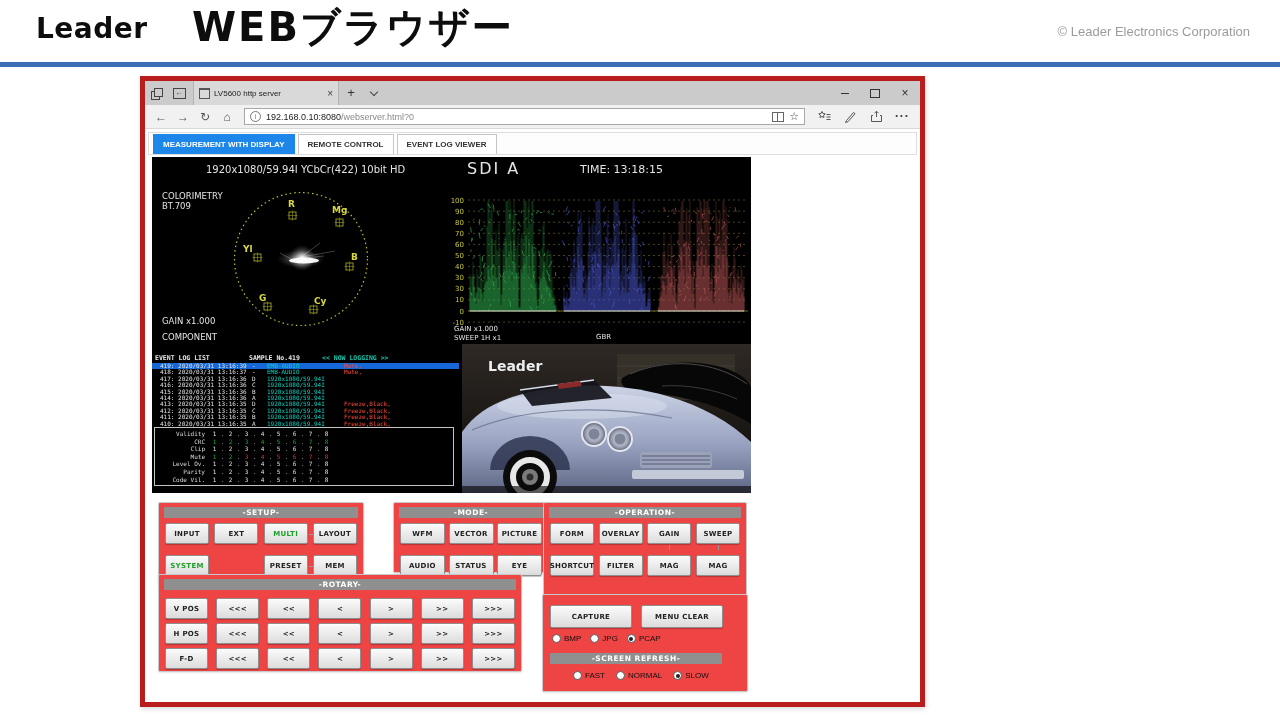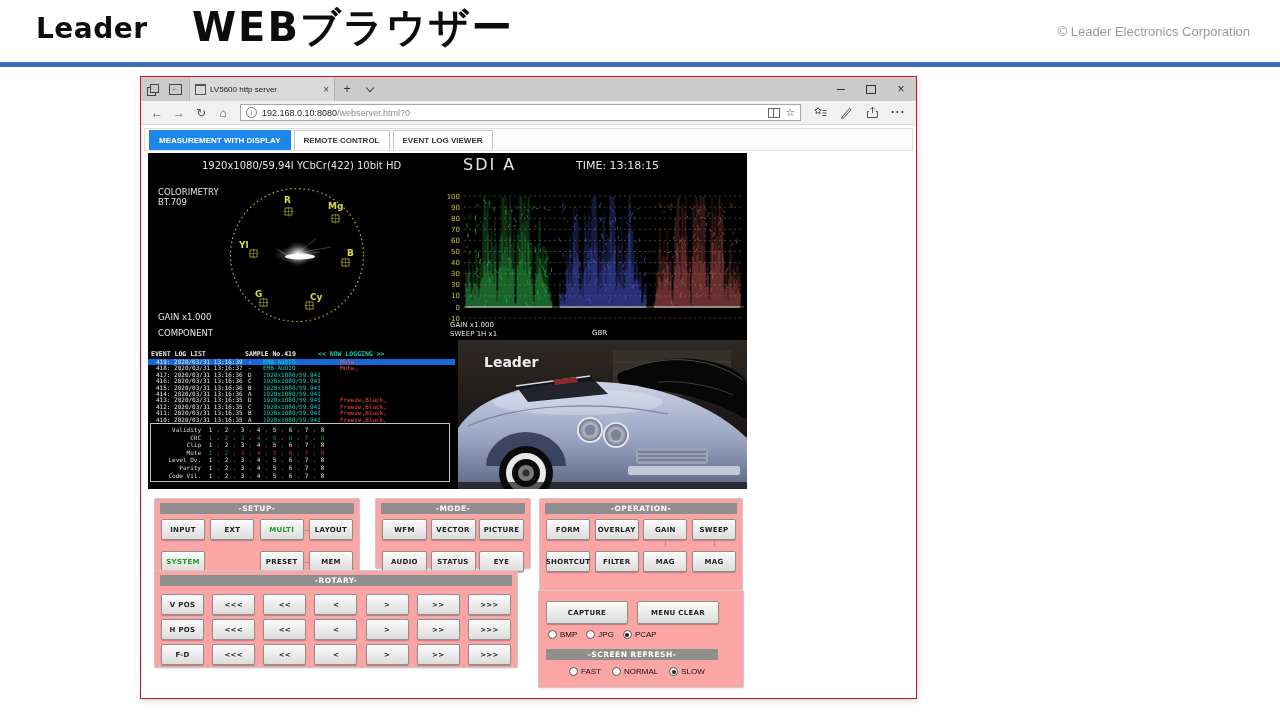--- a/index.html
+++ b/index.html
@@ -7,21 +7,21 @@
        font-family:"Liberation Sans","DejaVu Sans",sans-serif;}
 
   
   .logo{position:absolute;left:36px;top:12px;font:bold 28px "DejaVu Sans",sans-serif;color:#0d0d0d;letter-spacing:.5px}
   .page-title{position:absolute;left:192px;top:0px;font:bold 40px "DejaVu Sans",sans-serif;color:#0d0d0d;letter-spacing:2px}
   .copyright{position:absolute;right:30px;top:24px;font-size:13px;color:#9b9b9b}
   .accent-bar{position:absolute;top:62px;left:0;width:1280px;height:5px;background:#3d6db5}
 
   
   #browser{position:absolute;left:140px;top:76px;width:775px;height:621px;background:#fff;
-           border:1px solid #b91c1c;box-shadow:1px 2px 5px rgba(0,0,0,.15)}
+           border:5px solid #b91c1c;box-shadow:1px 2px 5px rgba(0,0,0,.15)}
   .tabbar{height:24px;background:#cbcbcb;display:flex;align-items:stretch}
   .tbicon{width:23px;display:flex;align-items:center;justify-content:center}
   .ic-squares{width:11px;height:11px;position:relative}
   .ic-squares::before{content:"";position:absolute;left:0;top:3px;width:7px;height:7px;border:1px solid #444}
   .ic-squares::after{content:"";position:absolute;left:3px;top:0;width:7px;height:7px;border:1px solid #444;background:#cbcbcb}
   .ic-aside{width:11px;height:9px;border:1px solid #444;position:relative}
   .ic-aside::before{content:"\2190";position:absolute;font-size:8px;line-height:8px;left:1px;top:0;color:#444}
   .tab{width:134px;background:#d9d9d9;border-left:1px solid #b3b3b3;border-right:1px solid #b3b3b3;
        display:flex;align-items:center;padding:0 5px;gap:4px;margin-left:2px}
   .pageico{width:9px;height:8px;border:1px solid #555;border-top-width:2px;flex:none}
@@ -84,21 +84,21 @@
   .audrow{display:flex;height:7.6px;line-height:7.6px;font-size:6px}
   .alab{width:50px;text-align:right;color:#dadada;padding-right:6px;flex:none}
   .an{display:inline-block;width:7px;text-align:center}
   .an.w{color:#e2e2e2}.an.g{color:#00b33c}.an.r{color:#e03434}
   .adot{display:inline-block;width:9px;text-align:center;color:#9a9a9a}
 
   
   #picture{position:absolute;left:310px;top:187px;width:289px;height:149px}
 
   
-  .panel{position:absolute;border:1px solid #c9c9c9;background:#fca5a5;border-radius:2px;box-shadow:0 1px 2px rgba(0,0,0,.10);box-sizing:border-box}
+  .panel{position:absolute;border:1px solid #c9c9c9;background:#ef4444;border-radius:2px;box-shadow:0 1px 2px rgba(0,0,0,.10);box-sizing:border-box}
   .ptitle{margin:4px 5px 0;height:11px;background:#8f8f8f;color:#fff;font:bold 7.5px "DejaVu Sans",sans-serif;
           text-align:center;line-height:11px;letter-spacing:.5px}
   .pgrid{display:grid;padding:5px 6px;justify-content:space-between;row-gap:11px}
   .btn{position:relative;height:21px;background:linear-gradient(#fbfbfb,#dcdcdc);border:1px solid #8f8f8f;border-radius:2px;
        box-shadow:0 1px 1px rgba(0,0,0,.25), inset 0 1px 0 #fff;display:flex;align-items:center;justify-content:center;
        font:bold 7px "DejaVu Sans",sans-serif;color:#222;letter-spacing:.3px;box-sizing:border-box;cursor:default}
   .btn.green{color:#1e9e2a}
   .btn.conn-left::before{content:"";position:absolute;left:-5px;top:50%;width:4px;height:1px;background:#999}
   .btn.conn-down::after{content:"";position:absolute;bottom:-7px;left:50%;width:1px;height:5px;background:#999}
   .empty-slot{height:21px}
@@ -1265,21 +1265,21 @@
           <div class="btn">INPUT</div>
           <div class="btn">EXT</div>
           <div class="btn green">MULTI</div>
           <div class="btn conn-left">LAYOUT</div>
           <div class="btn green">SYSTEM</div>
           <div class="empty-slot"></div>
           <div class="btn">PRESET</div>
           <div class="btn conn-left">MEM</div>
         </div>
     </div>
-    <div class="panel" style="left:234px;top:373px;width:156px;height:71px">
+    <div class="panel" style="left:248px;top:373px;width:156px;height:71px">
       <div class="ptitle">-MODE-</div>
       <div class="pgrid" style="grid-template-columns:repeat(3,45px)">
           <div class="btn">WFM</div>
           <div class="btn">VECTOR</div>
           <div class="btn">PICTURE</div>
           <div class="btn">AUDIO</div>
           <div class="btn">STATUS</div>
           <div class="btn">EYE</div>
         </div>
     </div>

